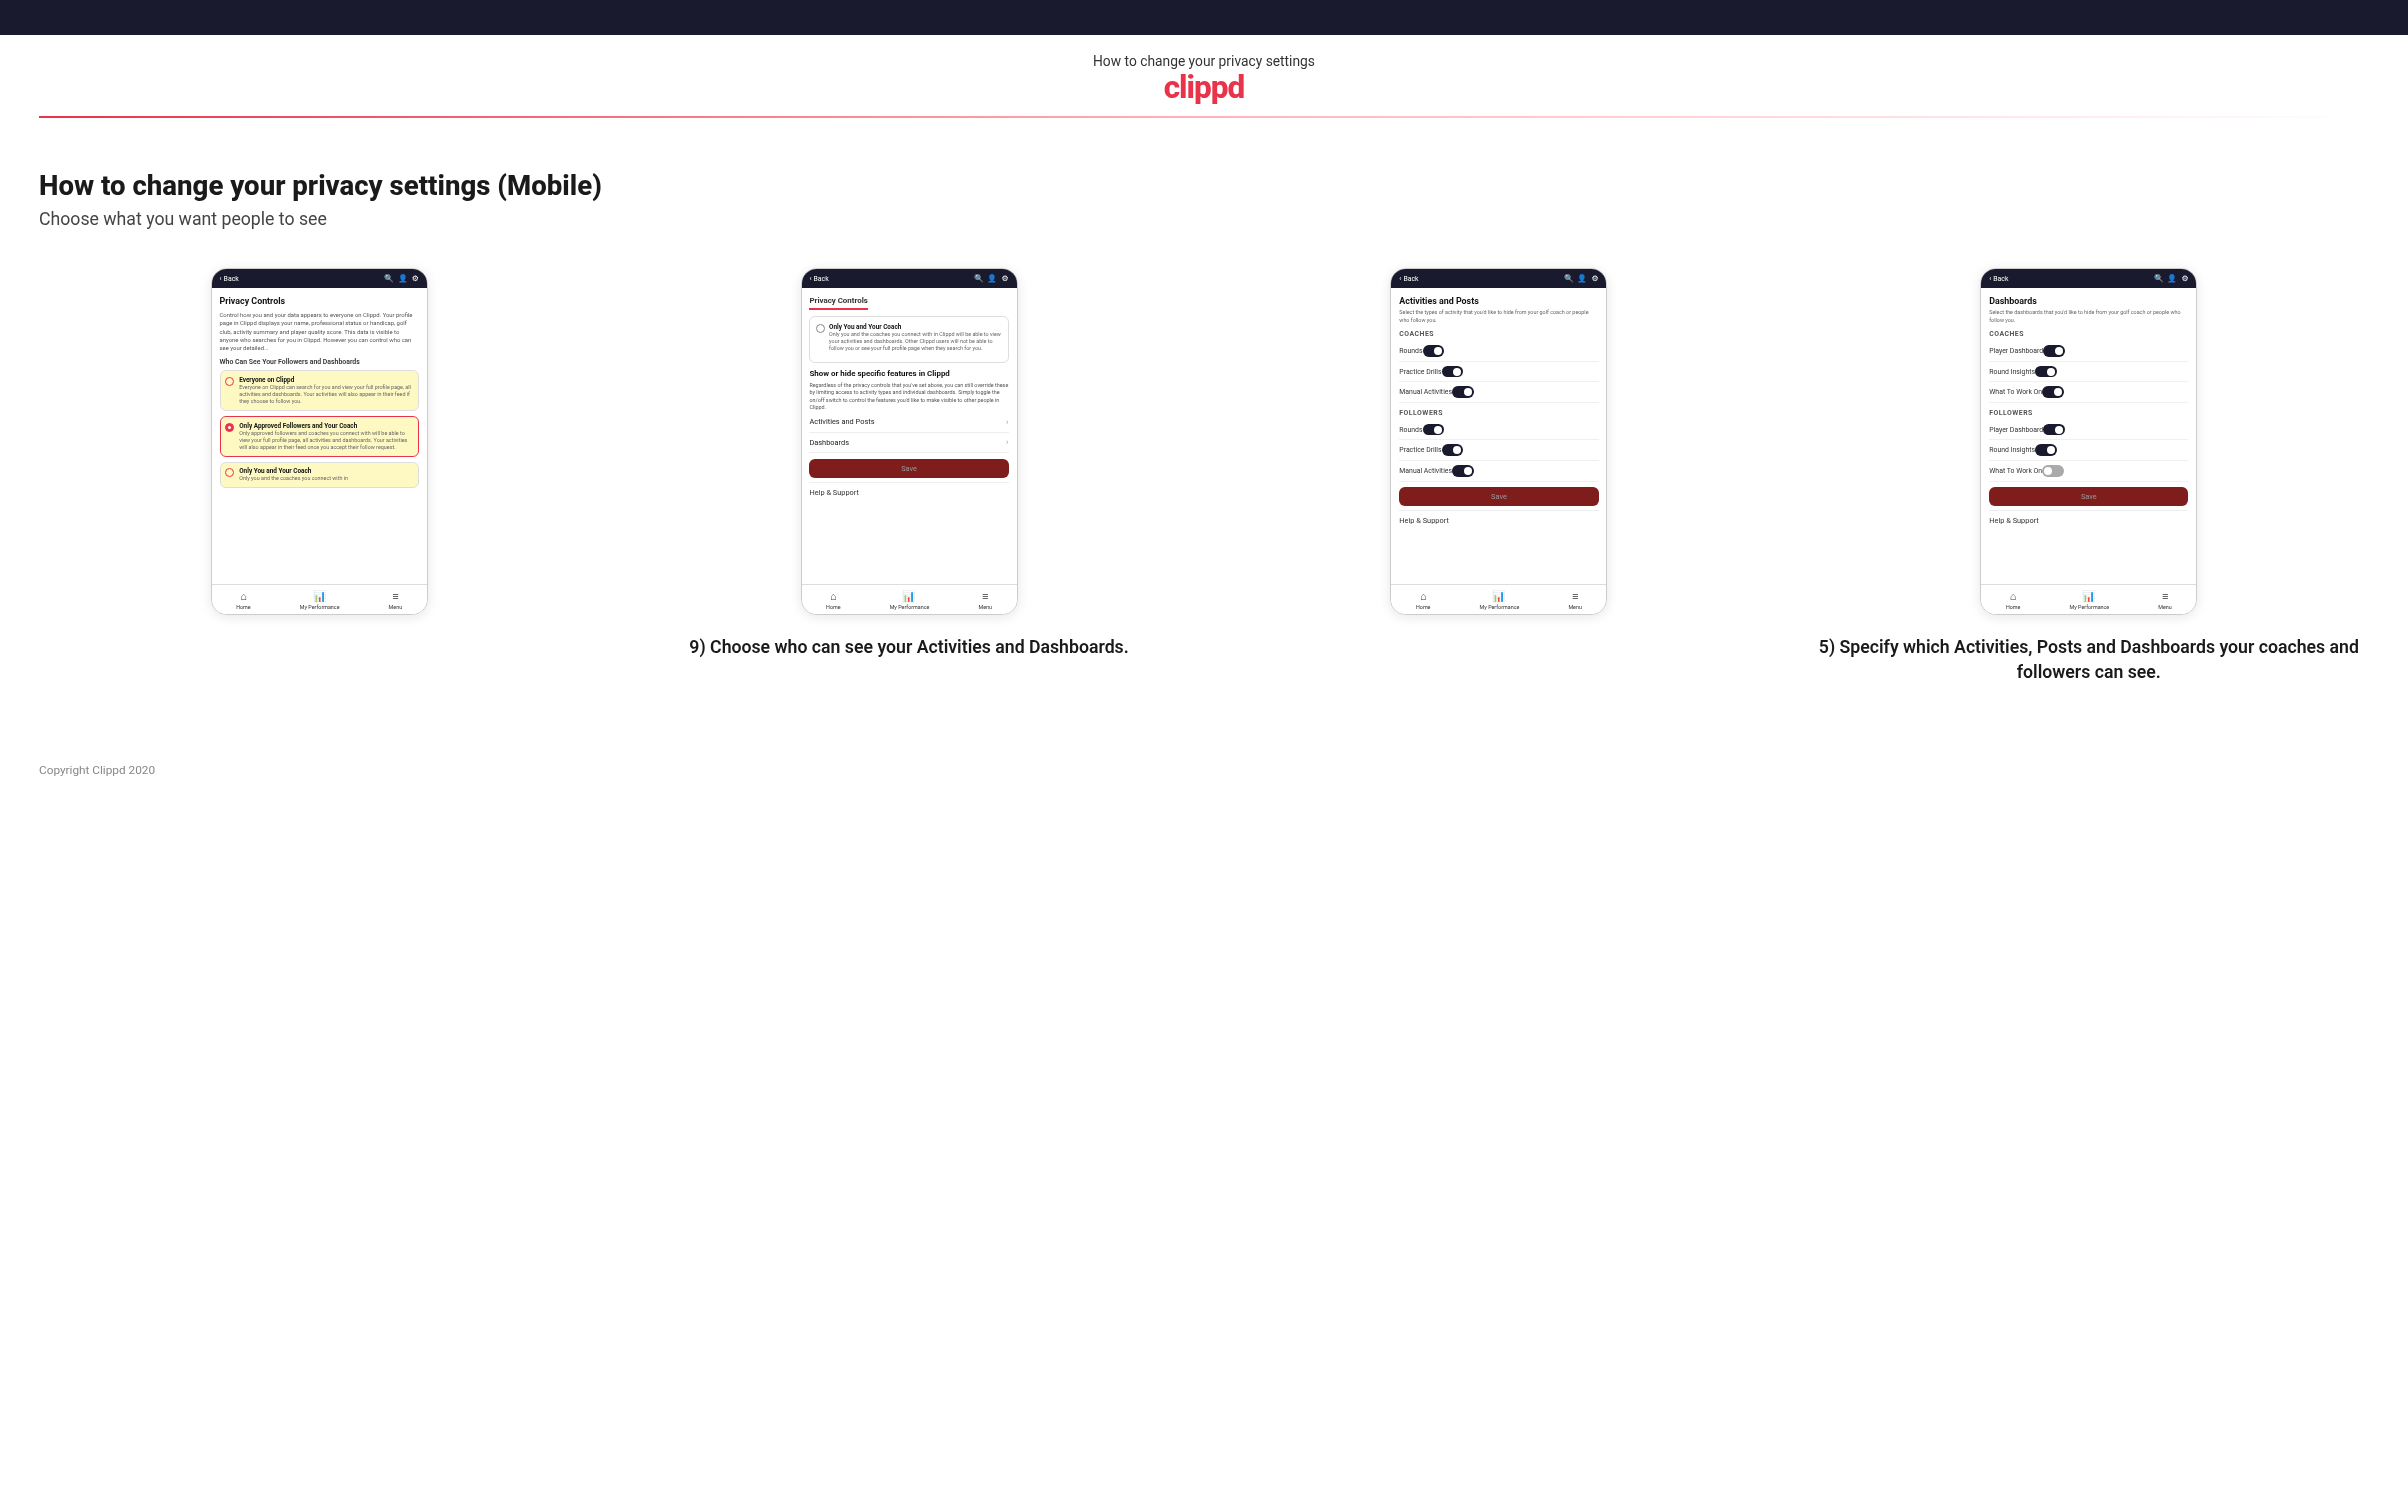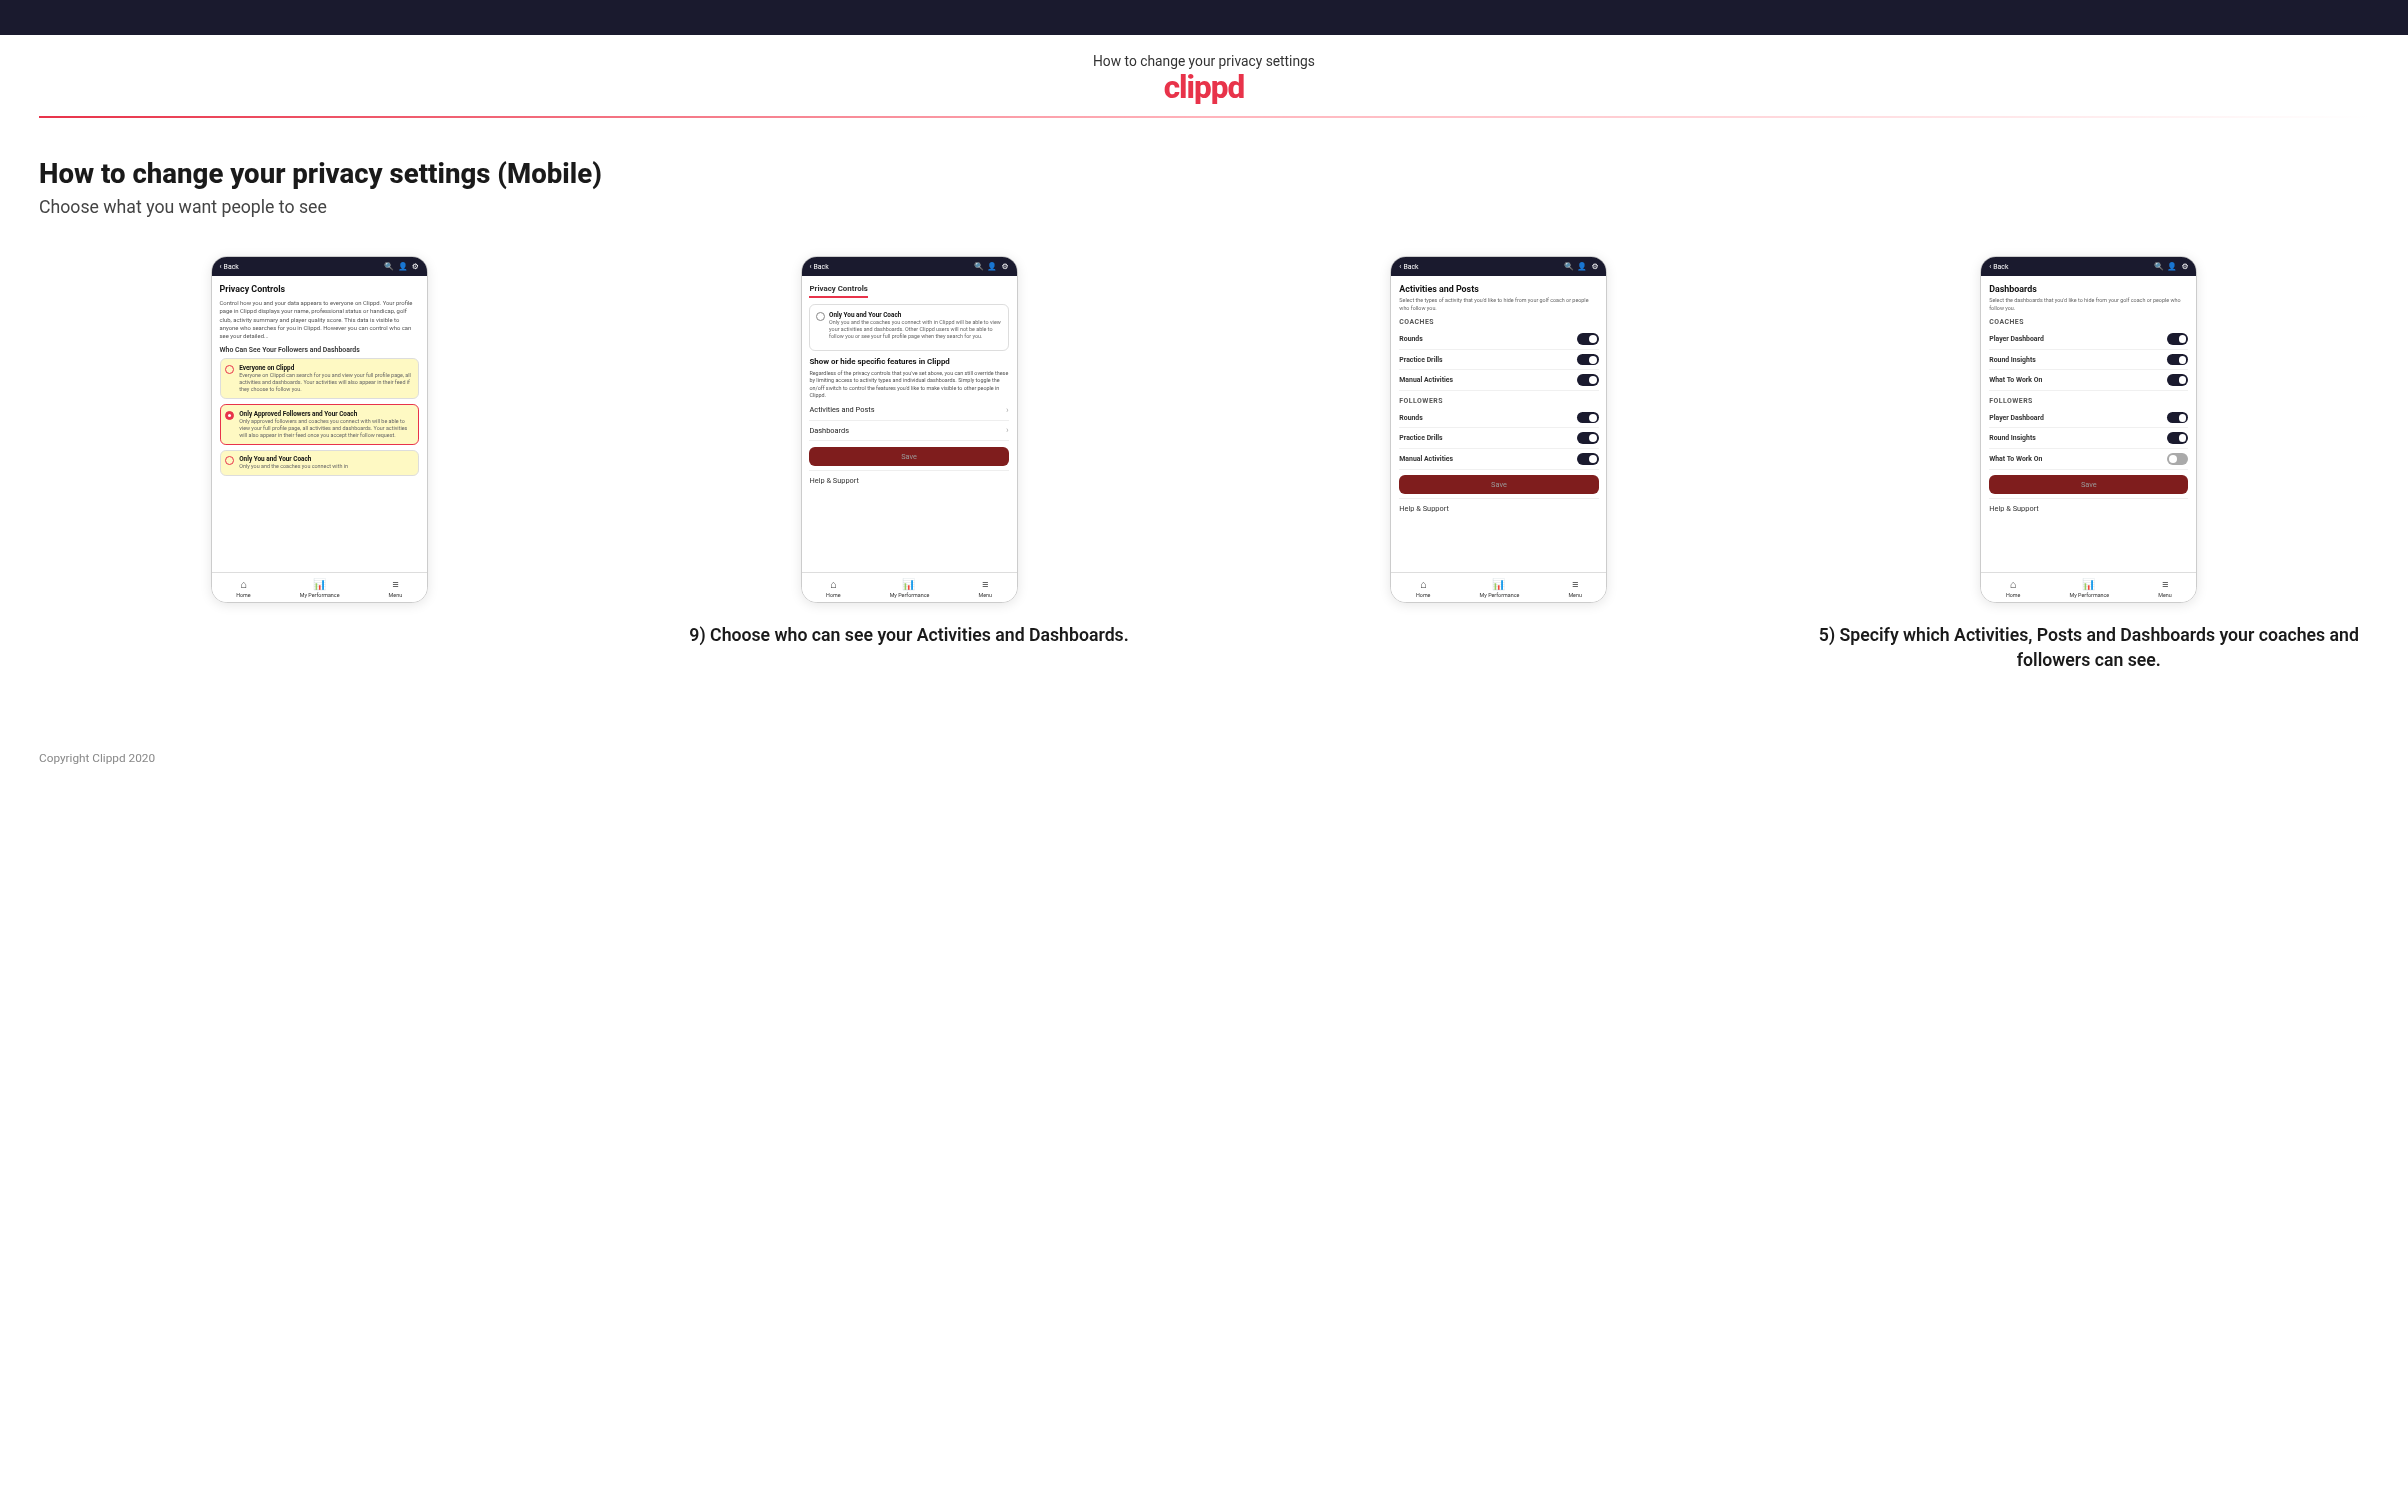--- a/index.html
+++ b/index.html
@@ -38,20 +38,21 @@
 
     .divider {
       height: 2px;
       background: linear-gradient(to right, #e8334a, #ffb3bb, #ffffff);
       margin: 0 39px;
     }
 
     
     .main {
       padding: 39px 39px 59px 39px;
+      margin-top: 12px;
     }
 
     .page-title {
       font-size: 27.6px;
       font-weight: 800;
       color: #1a1a1a;
       margin-bottom: 7.9px;
     }
     .page-subtitle {
       font-size: 17.7px;
@@ -192,24 +193,23 @@
     .radio-option-desc {
       font-size: 5.4px;
       color: #666;
       line-height: 1.3;
     }
 
     
     .toggle-row {
       display: flex;
       align-items: center;
-      justify-content: space-between;
+      justify-content: flex-start;
       padding: 3.9px 0;
       border-bottom: 0.5px solid #f0f0f0;
-      font-weight: bold;
     }
     .toggle-label {
       font-size: 6.9px;
       color: #333;
     }
     .toggle {
       width: 21.7px;
       height: 11.8px;
       border-radius: 5.9px;
       background: #1a1a2e;

